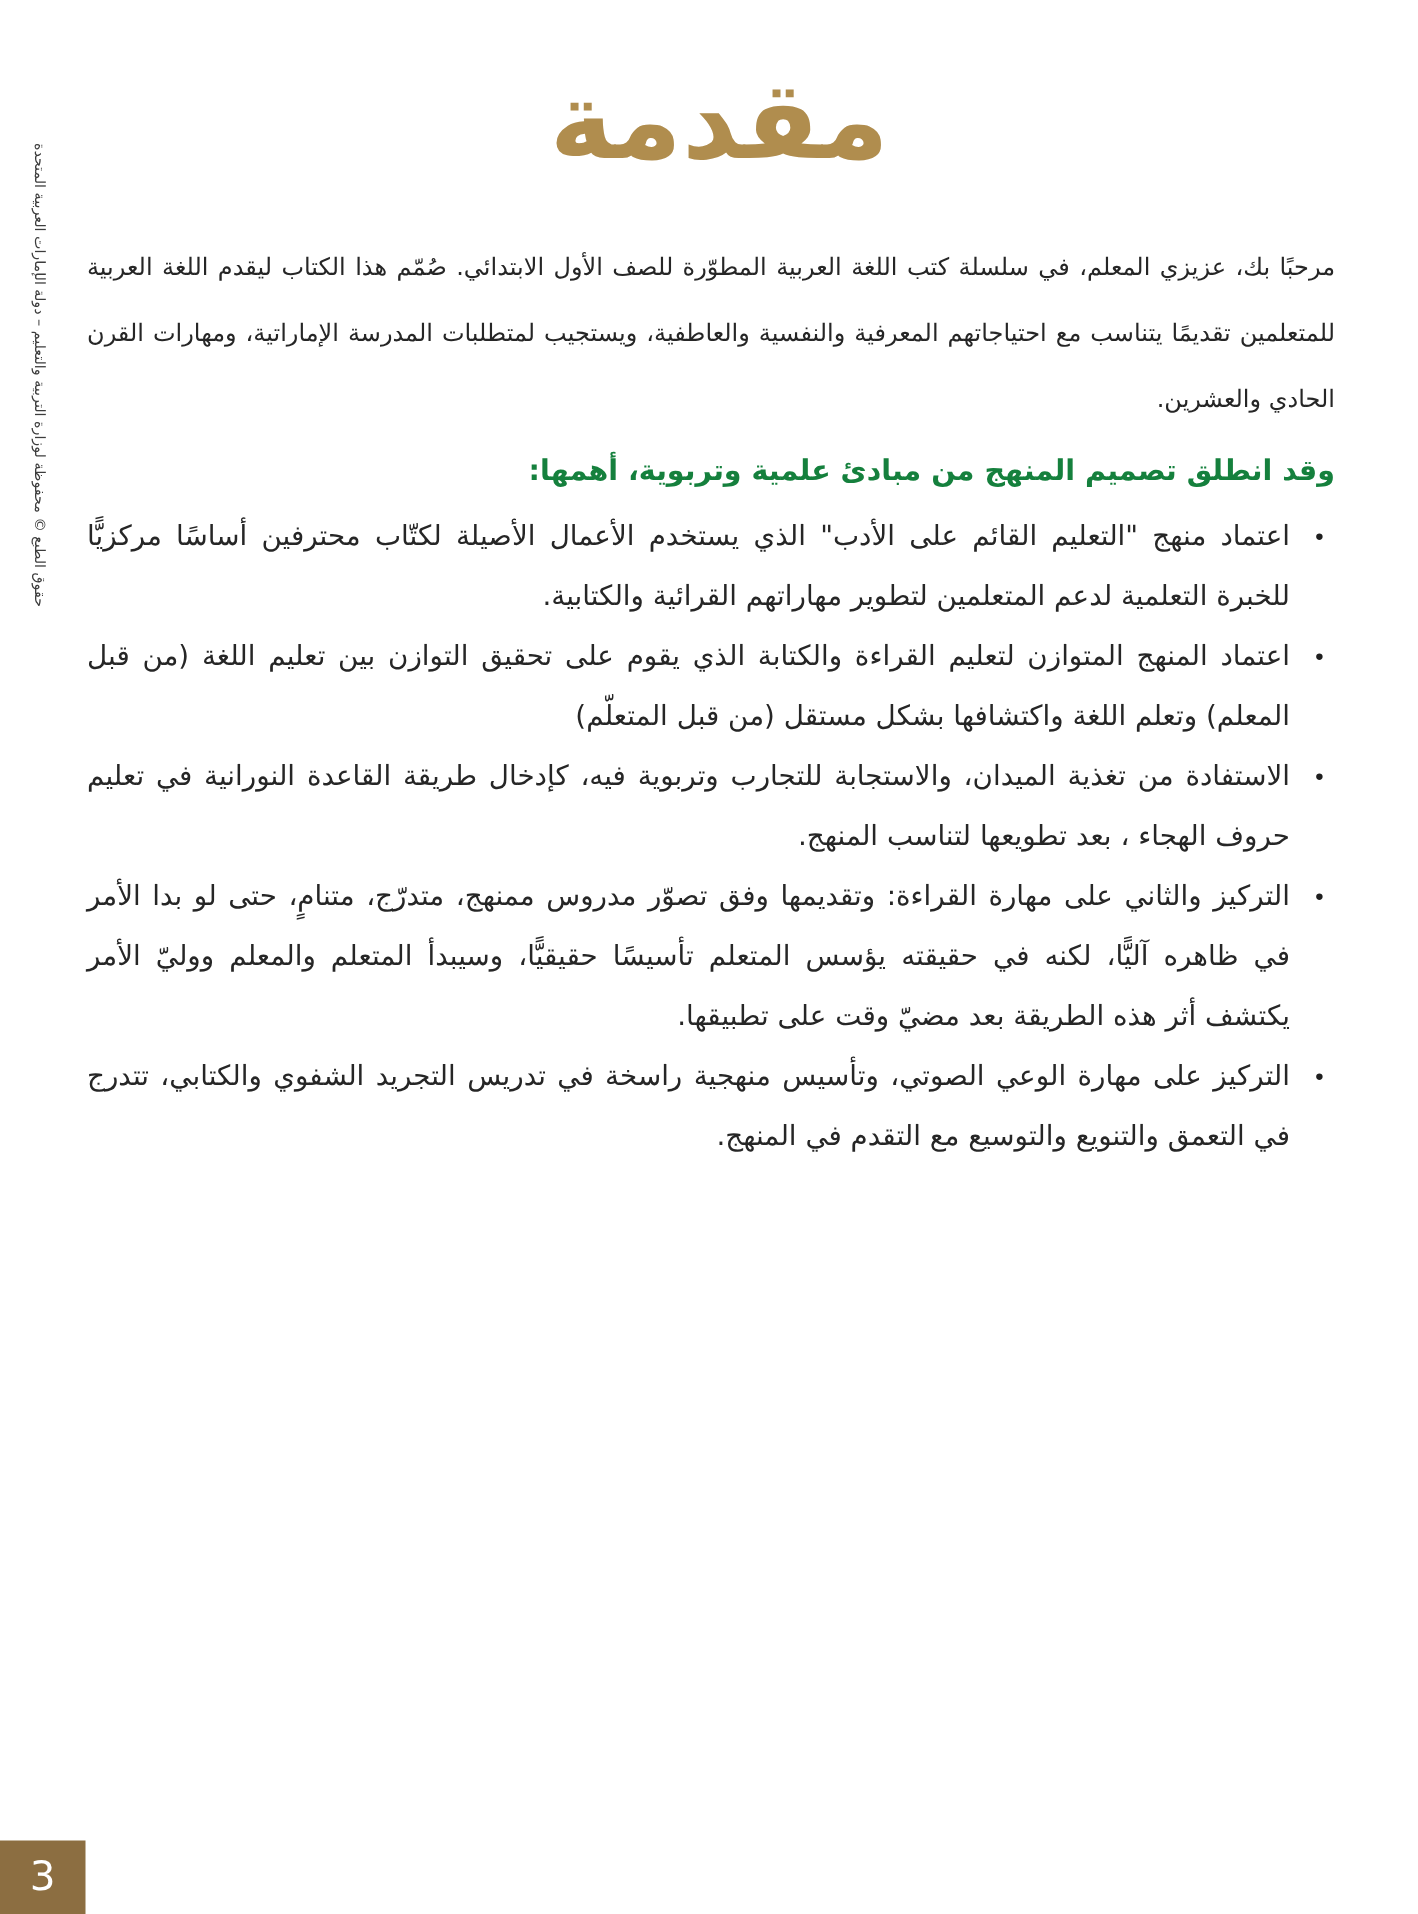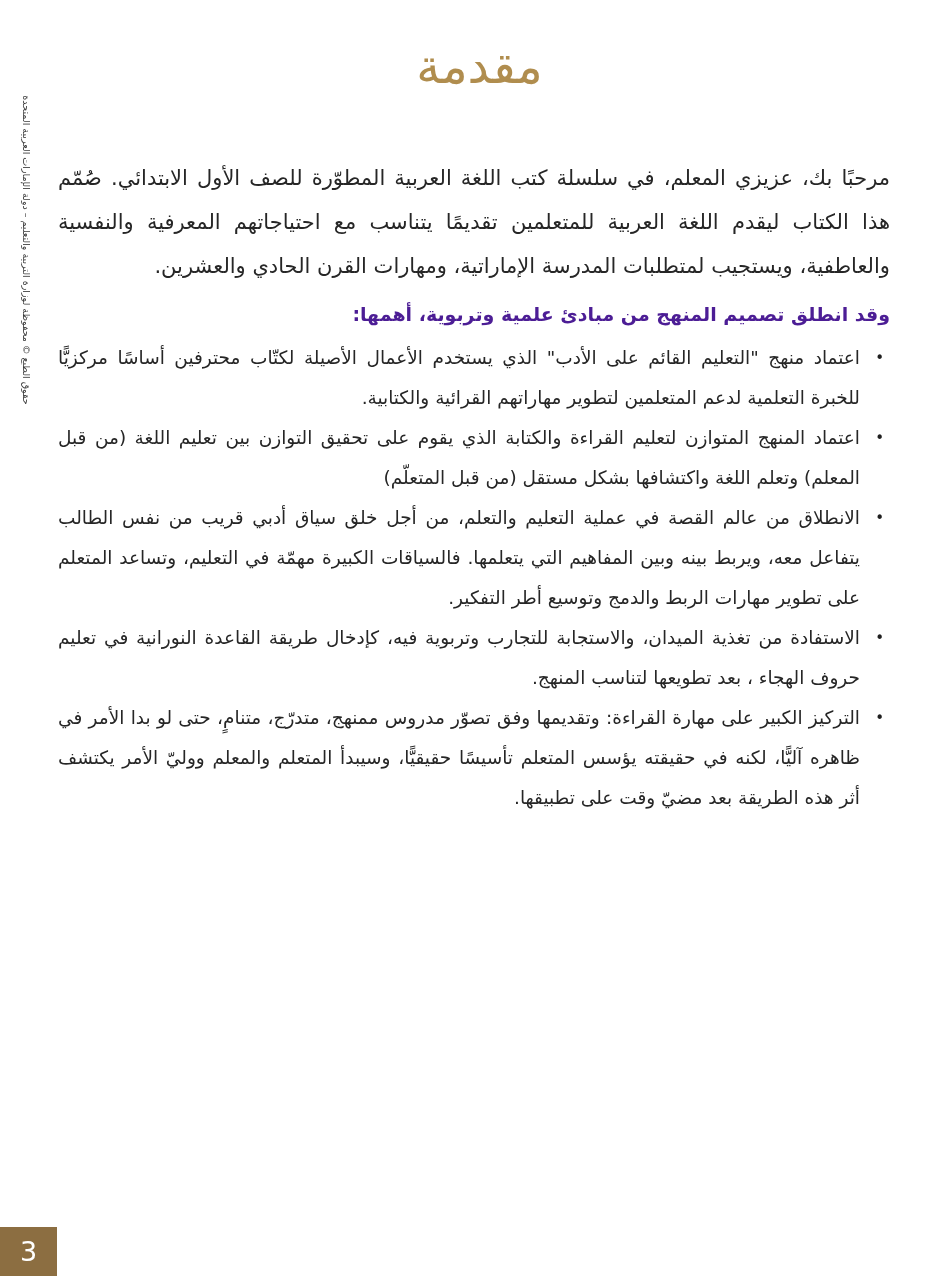--- a/index.html
+++ b/index.html
@@ -6,32 +6,32 @@
   body{
     width:945px;height:1276px;position:relative;overflow:hidden;
     font-family:"DejaVu Sans", sans-serif;
     -webkit-font-smoothing:antialiased;
   }
   .page{
     position:absolute;inset:0;direction:rtl;background:#ffffff;
   }
   .title{
     position:absolute;top:38px;right:0;left:0;margin:0;
-    text-align:center;font-size:48px;font-weight:normal;letter-spacing:0;padding-left:14px;
+    text-align:center;font-size:72px;font-weight:bold;letter-spacing:0;padding-left:14px;
   }
   .content{
     position:absolute;top:156px;right:55px;width:832px;color:#262626;
   }
   .intro{
-    margin:0;font-size:21px;line-height:44px;
+    margin:0;font-size:16px;line-height:44px;
     text-align:justify;text-align-last:right;
   }
   .section-heading{
     margin:6px 0 0;font-size:19px;font-weight:bold;line-height:40px;
-    text-align:right;color:#4c1d95;
+    text-align:right;color:#15803d;
   }
   ul.bullets{
     margin:4px 0 0;padding:0 30px 0 0;list-style:none;
   }
   ul.bullets li{
     position:relative;font-size:18.5px;line-height:40px;
     text-align:justify;text-align-last:right;color:#262626;
   }
   ul.bullets li::before{
     content:"•";position:absolute;right:-24px;top:0;
@@ -61,23 +61,23 @@
   <h1 class="title" style="color: rgb(176, 141, 78);">مقدمة</h1>
 
   <div class="content">
     <p class="intro">مرحبًا بك، عزيزي المعلم، في سلسلة كتب اللغة العربية المطوّرة للصف الأول الابتدائي. صُمّم هذا الكتاب ليقدم  اللغة العربية للمتعلمين تقديمًا يتناسب مع احتياجاتهم المعرفية والنفسية والعاطفية، ويستجيب لمتطلبات المدرسة الإماراتية، ومهارات القرن الحادي والعشرين.</p>
 
     <p class="section-heading">وقد انطلق تصميم المنهج من مبادئ علمية وتربوية،  أهمها:</p>
 
     <ul class="bullets">
         <li>اعتماد منهج "التعليم القائم على الأدب" الذي يستخدم الأعمال الأصيلة لكتّاب محترفين أساسًا مركزيًّا للخبرة التعلمية لدعم المتعلمين لتطوير مهاراتهم القرائية والكتابية.</li>
         <li>اعتماد المنهج المتوازن لتعليم القراءة والكتابة الذي يقوم على تحقيق التوازن بين تعليم اللغة (من قبل المعلم) وتعلم اللغة واكتشافها بشكل مستقل (من قبل المتعلّم)</li>
-        <li>الانطلاق من عالم القصة في عملية التعليم والتعلم، من أجل خلق سياق أدبي قريب من نفس الطالب يتفاعل معه، ويربط بينه وبين المفاهيم التي يتعلمها. فالسياقات الكبيرة مهمّة في التعليم، وتساعد المتعلم على تطوير مهارات الربط والدمج وتوسيع أطر التفكير.</li>
         <li>الاستفادة من تغذية الميدان، والاستجابة للتجارب وتربوية فيه، كإدخال طريقة القاعدة النورانية في تعليم حروف الهجاء ، بعد تطويعها لتناسب المنهج.</li>
-        <li>التركيز الكبير على مهارة القراءة: وتقديمها وفق تصوّر مدروس ممنهج، متدرّج، متنامٍ، حتى لو بدا الأمر في ظاهره آليًّا، لكنه في حقيقته يؤسس المتعلم تأسيسًا حقيقيًّا، وسيبدأ المتعلم والمعلم ووليّ الأمر يكتشف أثر هذه الطريقة بعد مضيّ وقت على تطبيقها.</li>
+        <li>التركيز والثاني على مهارة القراءة: وتقديمها وفق تصوّر مدروس ممنهج، متدرّج، متنامٍ، حتى لو بدا الأمر في ظاهره آليًّا، لكنه في حقيقته يؤسس المتعلم تأسيسًا حقيقيًّا، وسيبدأ المتعلم والمعلم ووليّ الأمر يكتشف أثر هذه الطريقة بعد مضيّ وقت على تطبيقها.</li>
+        <li>التركيز على مهارة الوعي الصوتي، وتأسيس منهجية راسخة في تدريس التجريد الشفوي والكتابي، تتدرج في التعمق والتنويع والتوسيع مع التقدم في المنهج.</li>
       </ul>
   </div>
 
   <div class="page-badge" style="background: rgb(140, 110, 65);">
     <span>3</span>
   </div>
 
 </div>
 
 </body></html>

